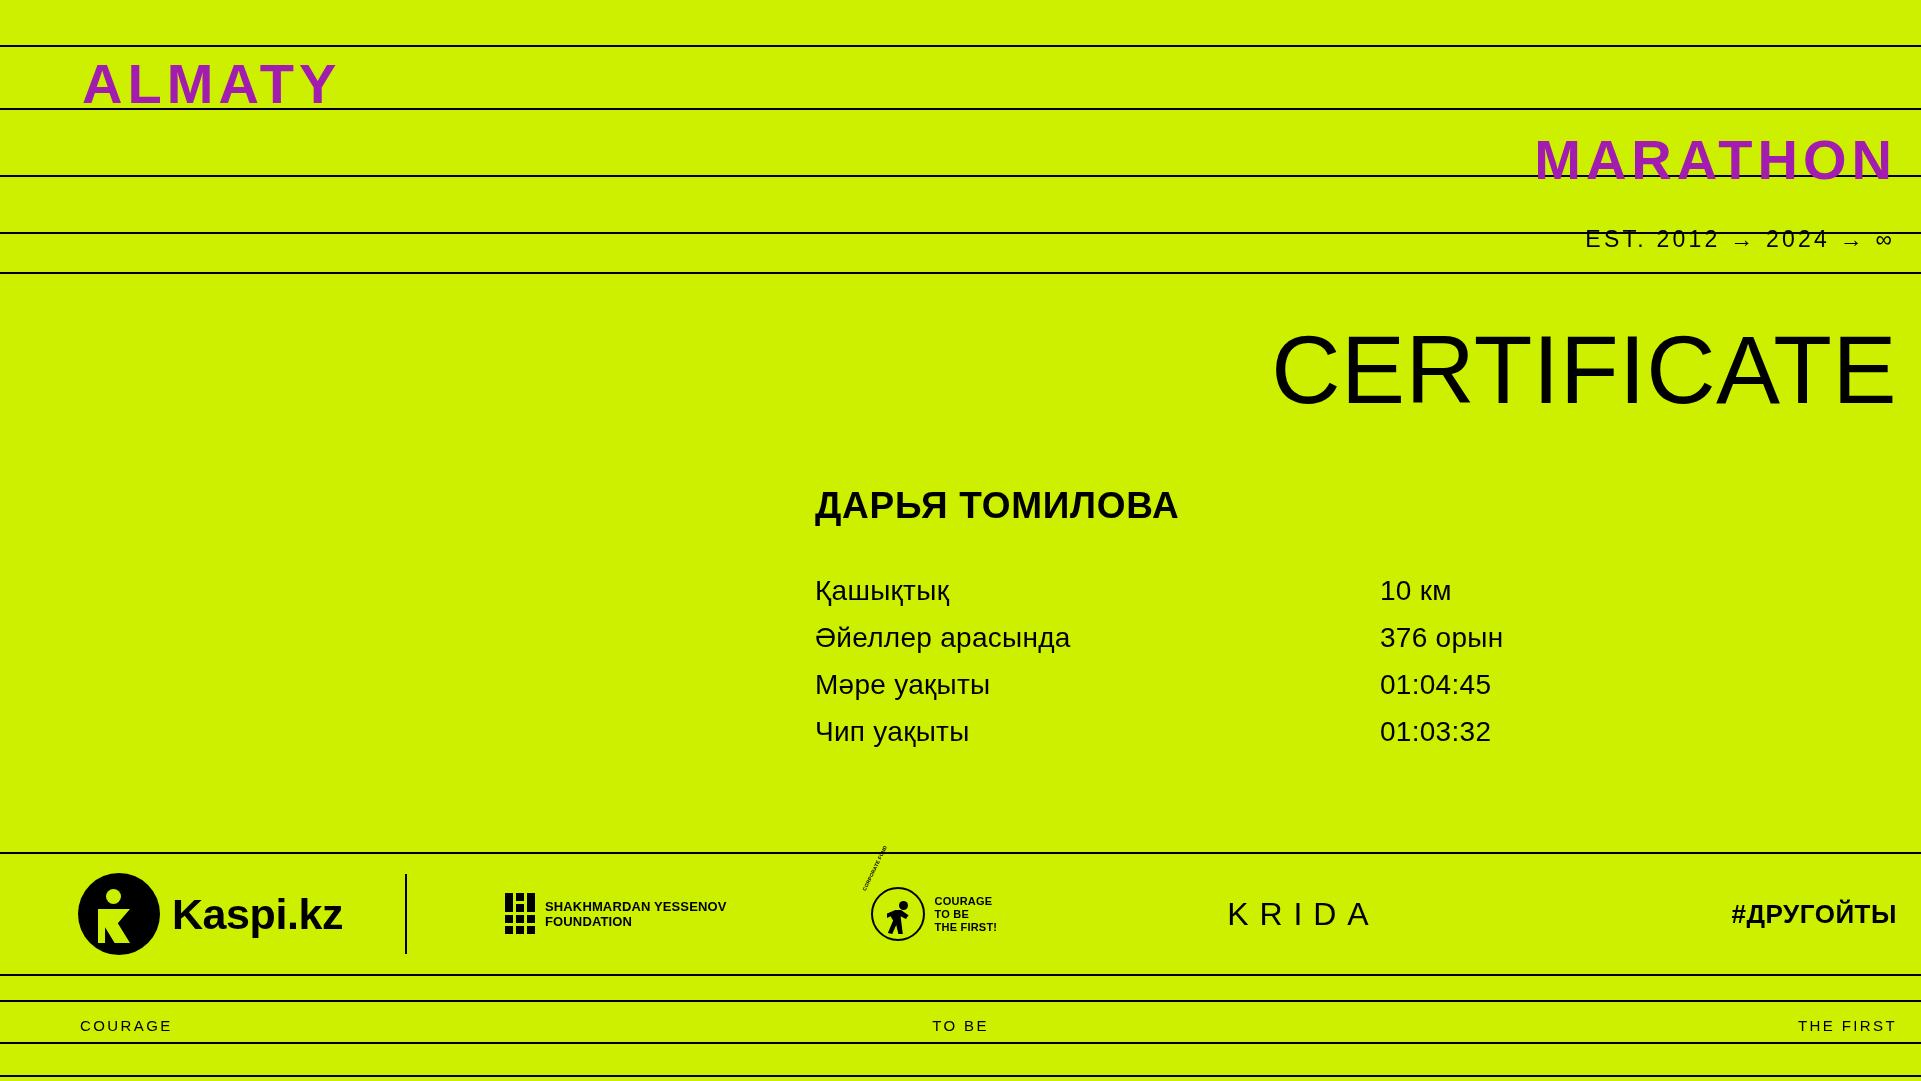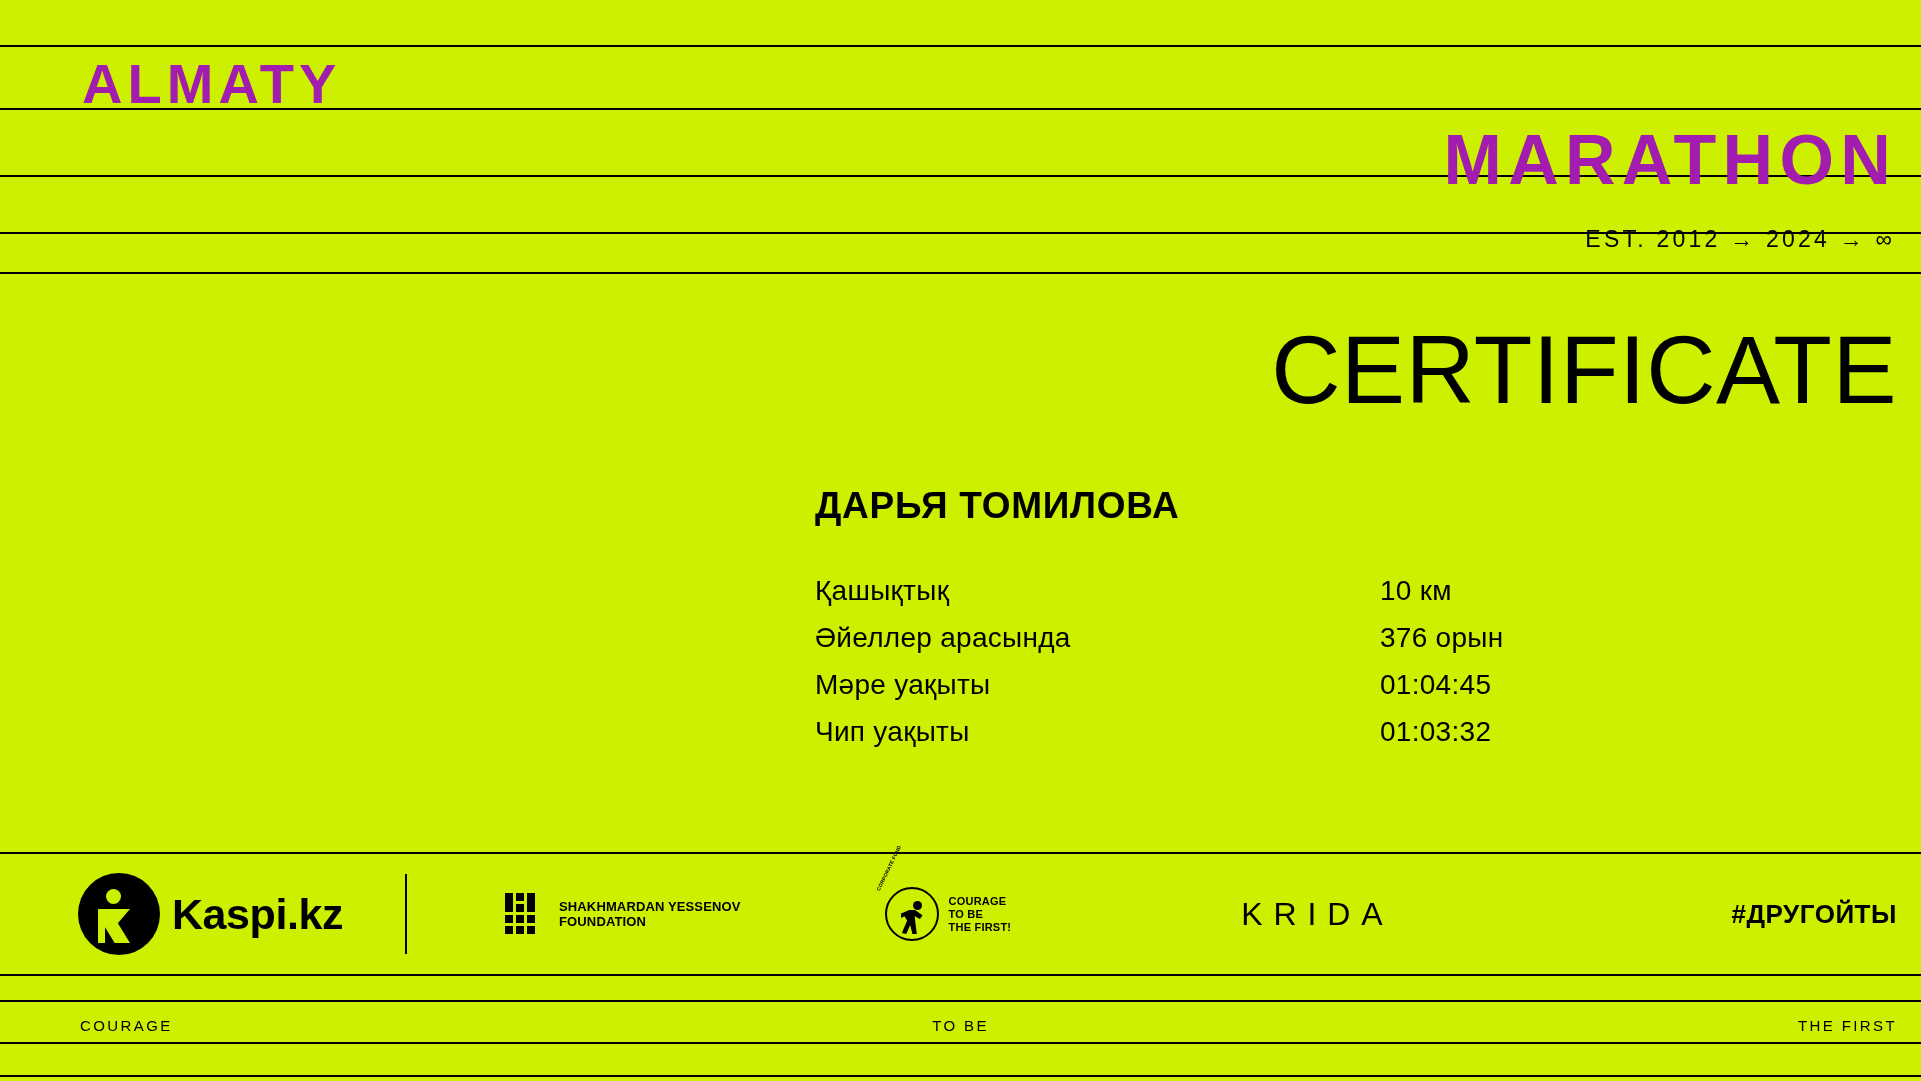--- a/index.html
+++ b/index.html
@@ -52,21 +52,21 @@
   }
   .wordmark.almaty {
     left: 82px;
     top: 54px;
     font-size: 56px;
     line-height: 60px;
   }
   .wordmark.marathon {
     right: 24px;
     top: 130px;
-    font-size: 70px;
+    font-size: 56px;
     line-height: 60px;
   }
   .est-line {
     position: absolute;
     right: 26px;
     top: 226px;
     font-size: 23px;
     letter-spacing: 0.14em;
     font-weight: 500;
     white-space: nowrap;
@@ -177,21 +177,21 @@
     margin-left: 62px;
     width: 2px;
     height: 80px;
     background: #000;
   }
 
   .yessenov {
     margin-left: 98px;
     display: flex;
     align-items: center;
-    gap: 20px;
+    gap: 6px;
   }
   .yessenov-bars {
     width: 34px;
     height: 42px;
     display: grid;
     grid-template-columns: repeat(3, 8px);
     grid-template-rows: repeat(4, 8px);
     gap: 3px;
   }
   .yessenov-bars i { background: #000; display: block; }

